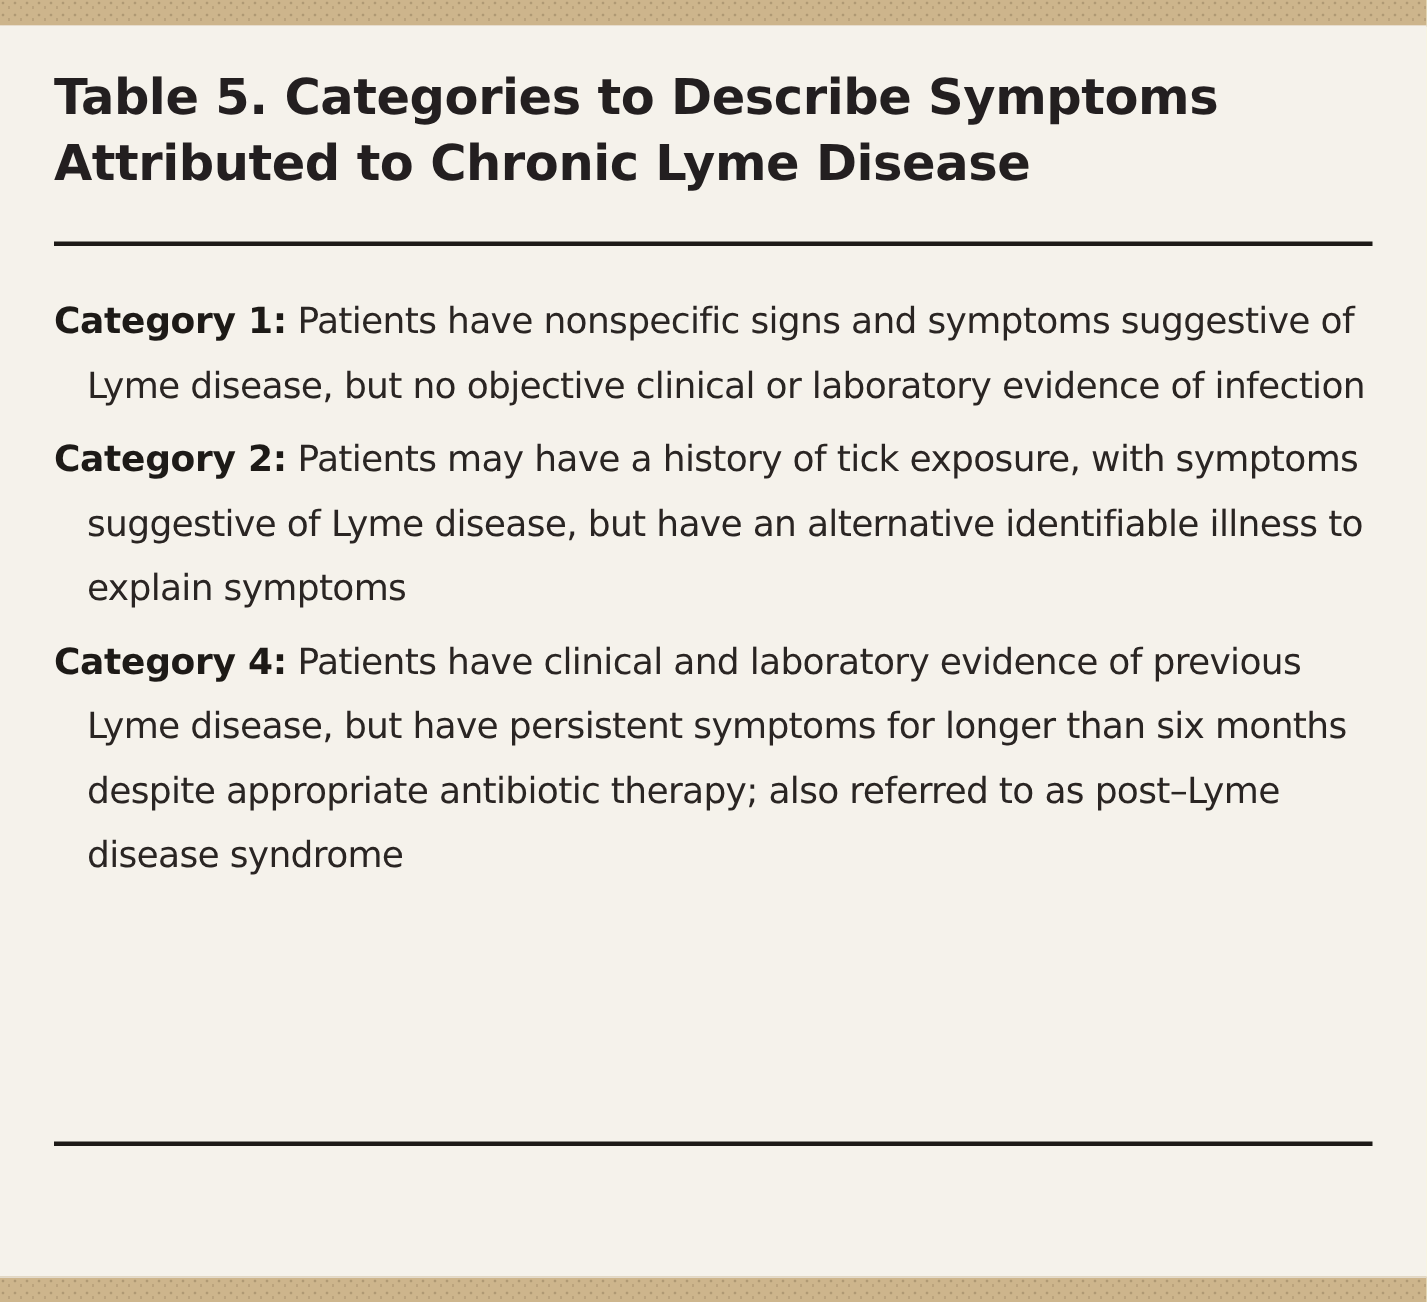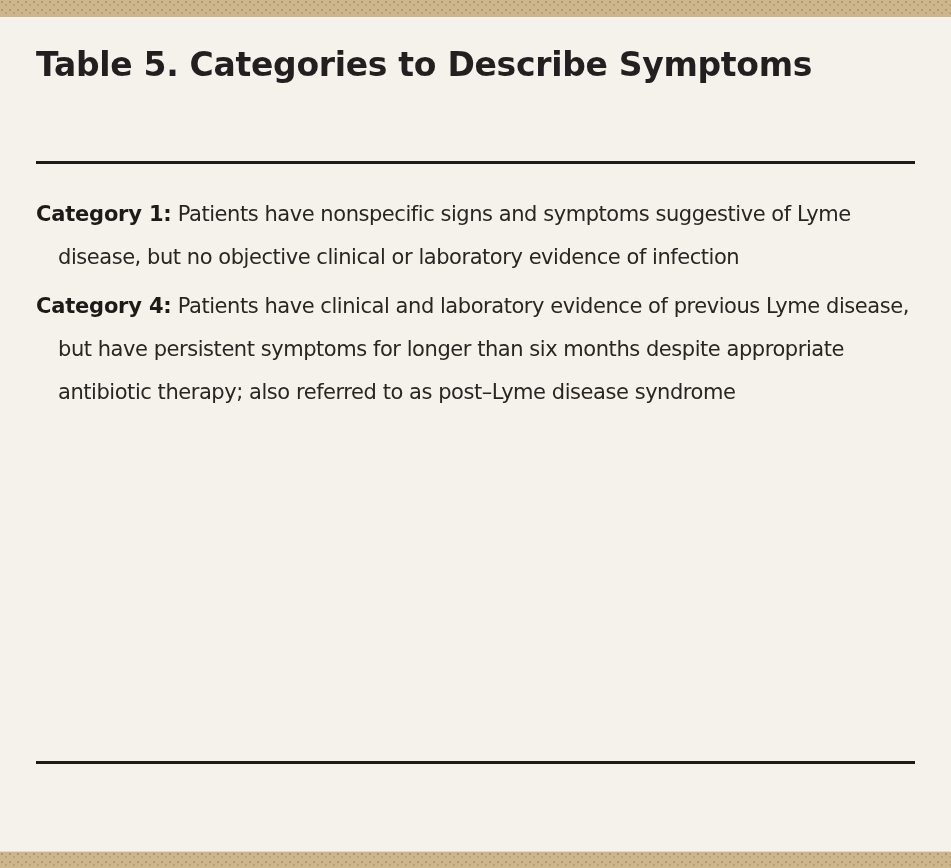--- a/index.html
+++ b/index.html
@@ -84,21 +84,21 @@
     left: 36px;
     top: 176px;
     width: 890px;
   }
 
   .cat {
     margin: 0 0 6px 0;
     padding-left: 22px;
     text-indent: -22px;
     font-family: "DejaVu Sans", sans-serif;
-    font-size: 21px;
+    font-size: 24px;
     line-height: 43px;
     color: #2a2523;
     font-weight: normal;
     letter-spacing: -0.45px;
     white-space: pre-line;
   }
   .cat .lbl {
     font-weight: bold;
     color: #1d1a17;
     letter-spacing: -0.2px;
@@ -120,28 +120,30 @@
 <body>
 
 <div class="page">
 
   <div class="band band-top"></div>
 
   <div class="content">
 
     <div class="title">
       <span class="line">Table 5. Categories to Describe Symptoms</span>
+      <span class="line">Attributed to Chronic Lyme Disease</span>
     </div>
 
     <div class="rule rule-top"></div>
 
     <div class="body-block">
 
       <p class="cat"><span class="lbl">Category 1:</span> <span>Patients have nonspecific signs and symptoms suggestive of Lyme disease, but no objective clinical or laboratory evidence of infection</span></p>
 
+      <p class="cat"><span class="lbl">Category 2:</span> <span>Patients may have a history of tick exposure, with symptoms suggestive of Lyme disease, but have an alternative identifiable illness to explain symptoms</span></p>
 
 
       <p class="cat"><span class="lbl">Category 4:</span> <span>Patients have clinical and laboratory evidence of previous Lyme disease, but have persistent symptoms for longer than six months despite appropriate antibiotic therapy; also referred to as post–Lyme disease syndrome</span></p>
 
     </div>
 
     <div class="rule rule-bottom"></div>
 
 
   </div>

